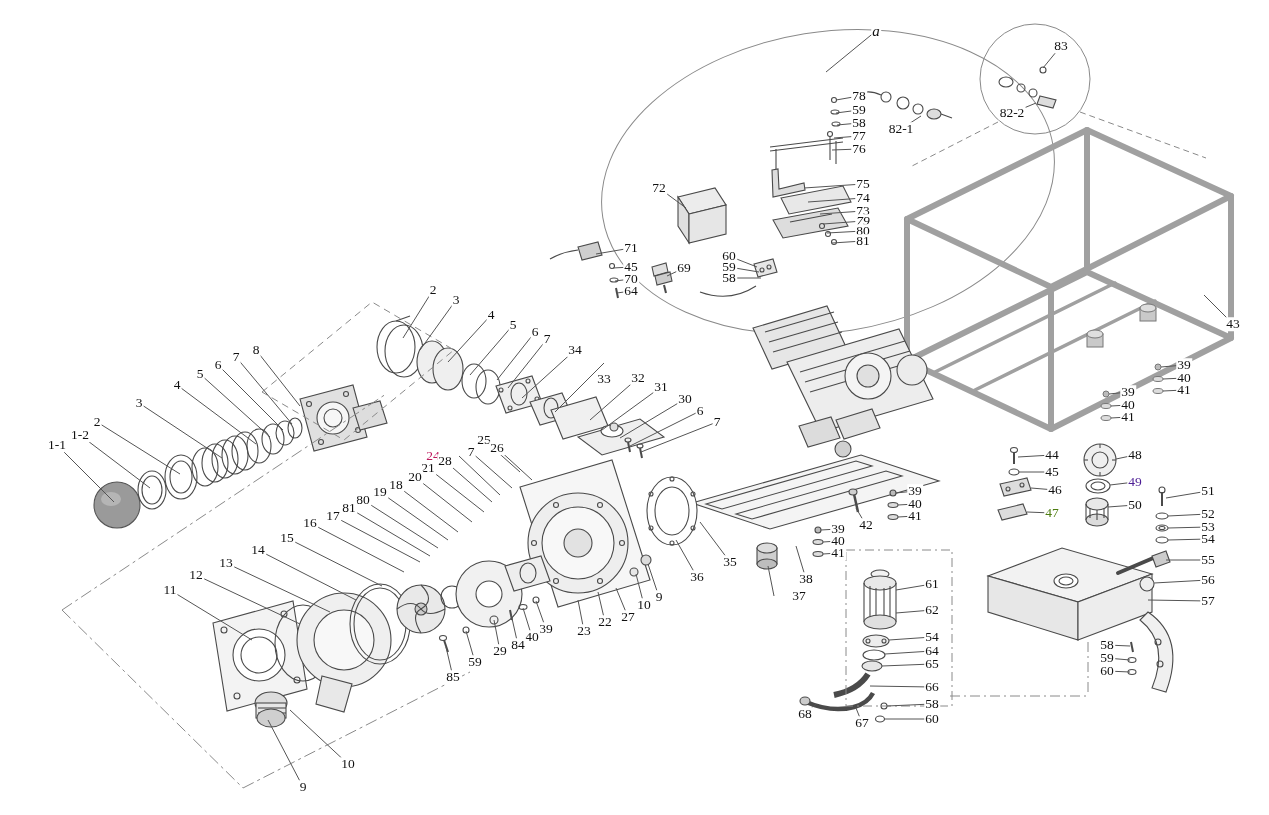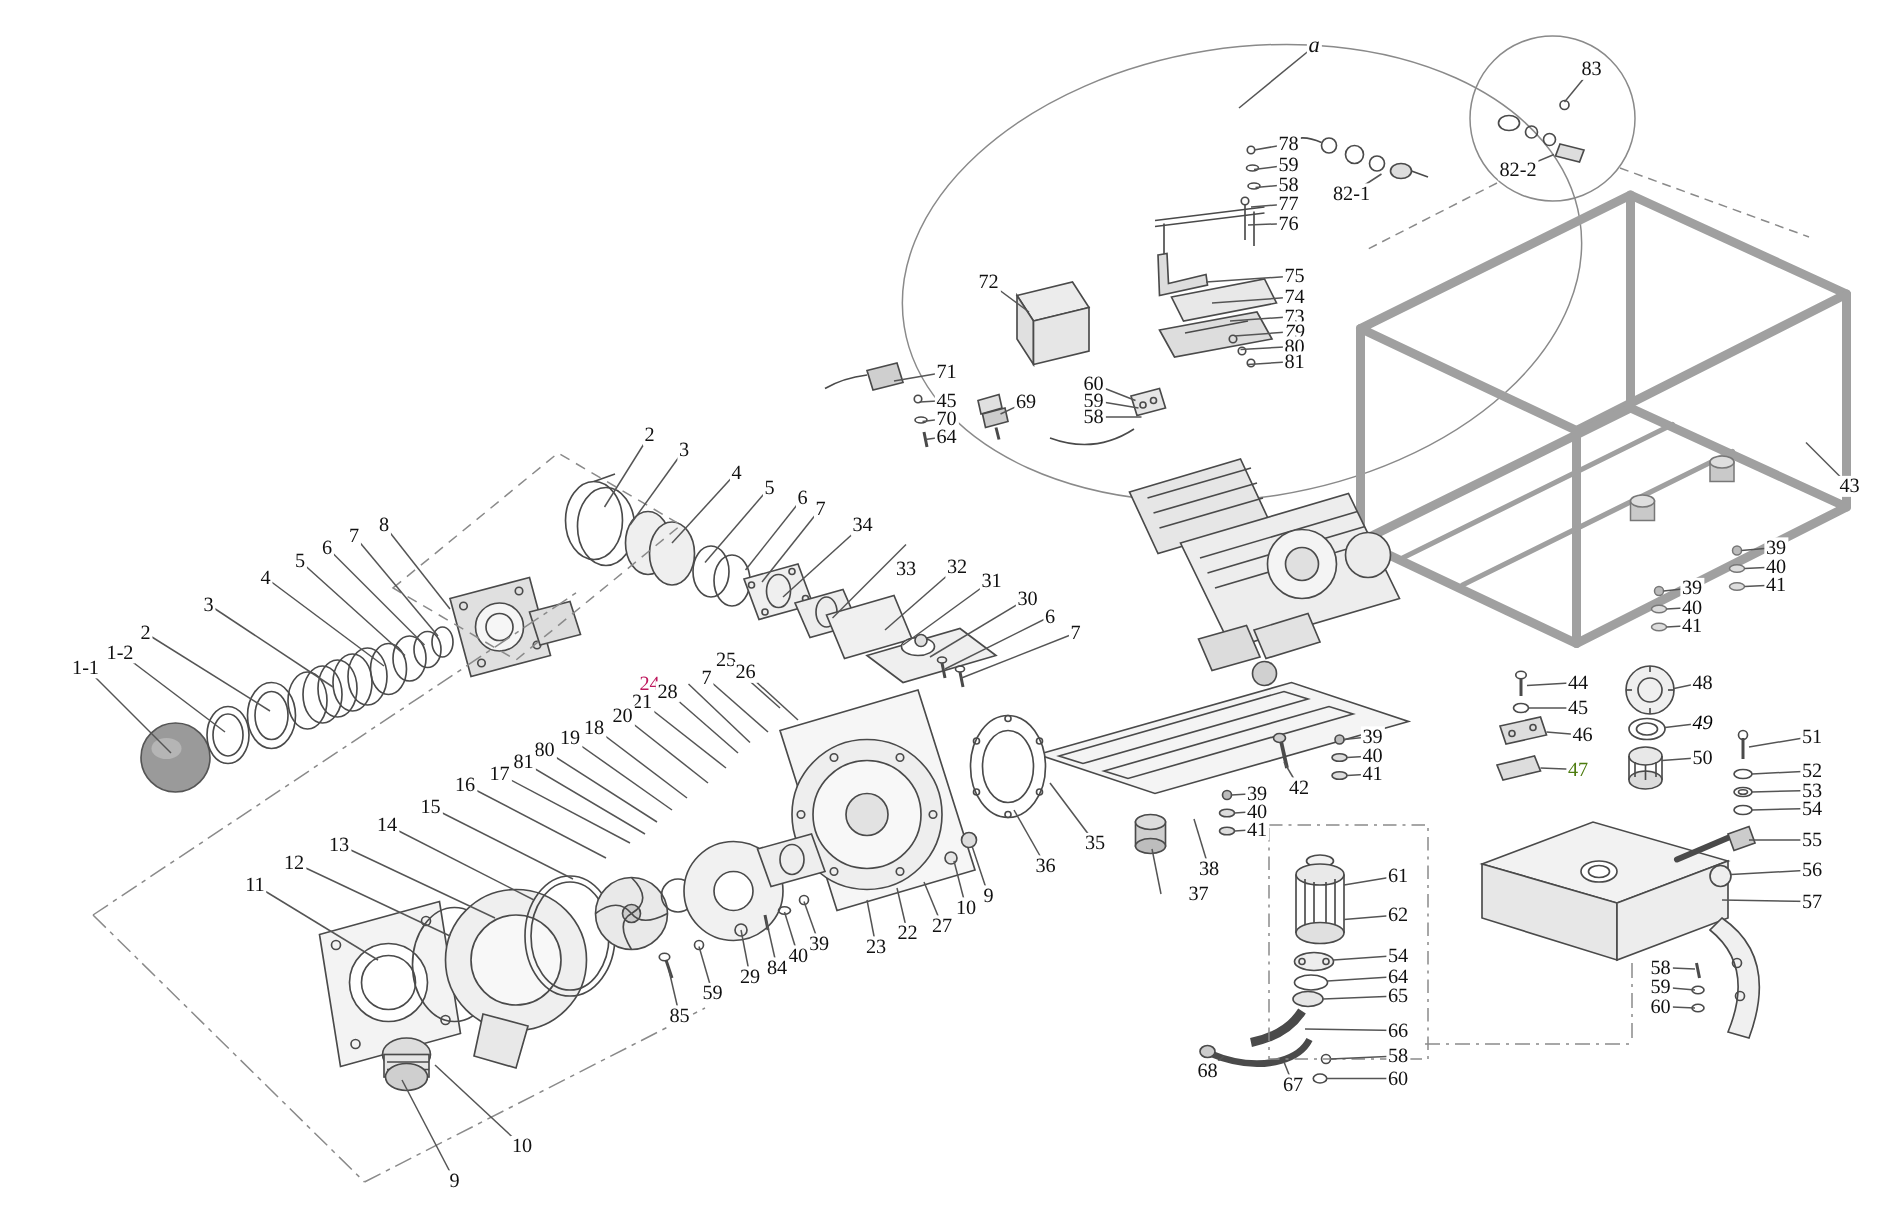--- a/index.html
+++ b/index.html
@@ -539,21 +539,21 @@
       <div class="callout" style="left: 915px; top: 504px; color: rgb(17, 17, 17);">40</div>
       <div class="callout" style="left: 915px; top: 516px; color: rgb(17, 17, 17);">41</div>
       <div class="callout" style="left: 866px; top: 525px; color: rgb(17, 17, 17);">42</div>
       <div class="callout" style="left: 838px; top: 529px; color: rgb(17, 17, 17);">39</div>
       <div class="callout" style="left: 838px; top: 541px; color: rgb(17, 17, 17);">40</div>
       <div class="callout" style="left: 838px; top: 553px; color: rgb(17, 17, 17);">41</div>
       <div class="callout" style="left: 1052px; top: 455px; color: rgb(17, 17, 17);">44</div>
       <div class="callout" style="left: 1135px; top: 455px; color: rgb(17, 17, 17);">48</div>
       <div class="callout" style="left: 1052px; top: 472px; color: rgb(17, 17, 17);">45</div>
       <div class="callout" style="left: 1055px; top: 490px; color: rgb(17, 17, 17);">46</div>
-      <div class="callout" style="left: 1135px; top: 482px; color: #000000; font-style: italic;">49</div>
+      <div class="callout" style="left: 1135px; top: 482px; color: #4c1d95;">49</div>
       <div class="callout" style="left: 1135px; top: 505px; color: rgb(17, 17, 17);">50</div>
       <div class="callout" style="left: 1052px; top: 513px; color: #4d7c0f;">47</div>
       <div class="callout" style="left: 1208px; top: 491px; color: rgb(17, 17, 17);">51</div>
       <div class="callout" style="left: 1208px; top: 514px; color: rgb(17, 17, 17);">52</div>
       <div class="callout" style="left: 1208px; top: 527px; color: rgb(17, 17, 17);">53</div>
       <div class="callout" style="left: 1208px; top: 539px; color: rgb(17, 17, 17);">54</div>
       <div class="callout" style="left: 1208px; top: 560px; color: rgb(17, 17, 17);">55</div>
       <div class="callout" style="left: 1208px; top: 580px; color: rgb(17, 17, 17);">56</div>
       <div class="callout" style="left: 1208px; top: 601px; color: rgb(17, 17, 17);">57</div>
       <div class="callout" style="left: 932px; top: 584px; color: rgb(17, 17, 17);">61</div>

